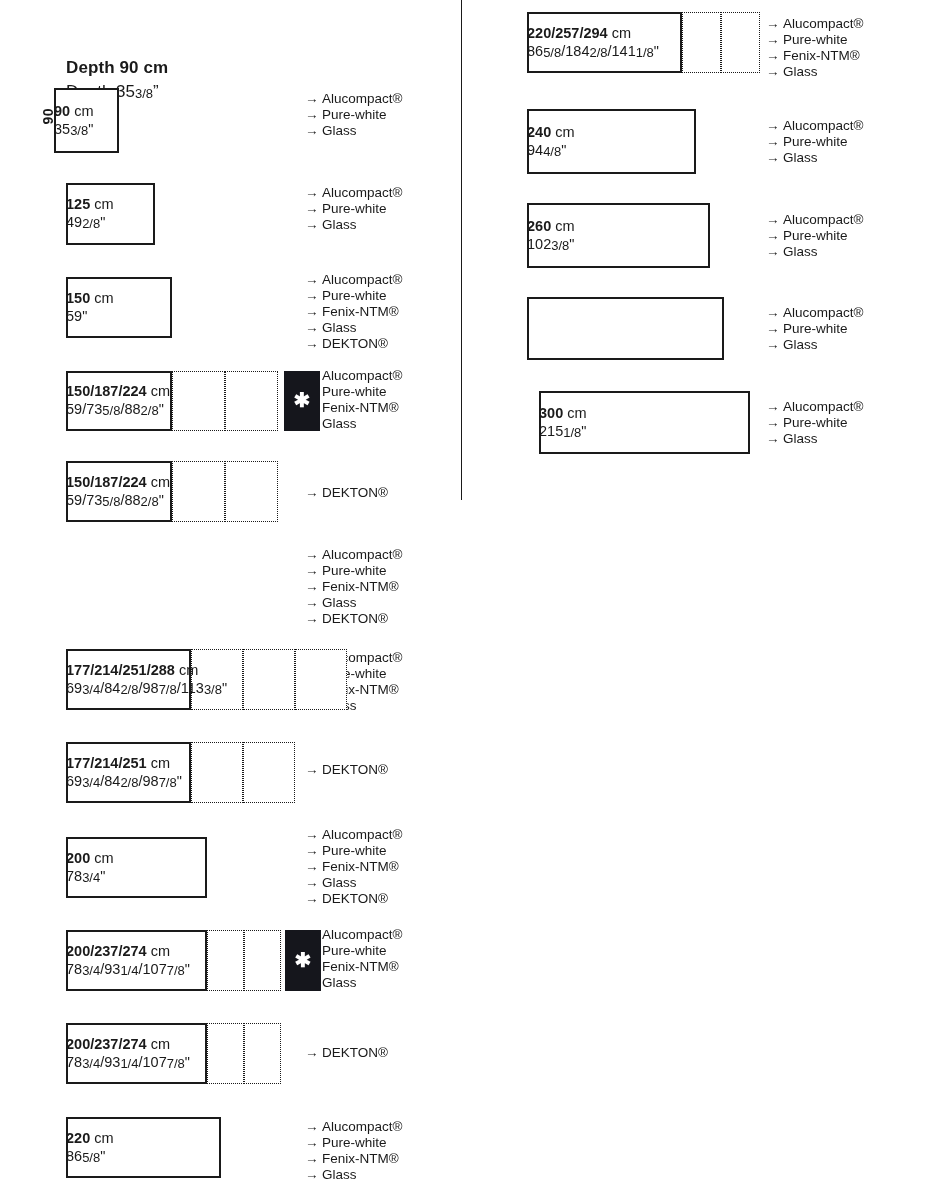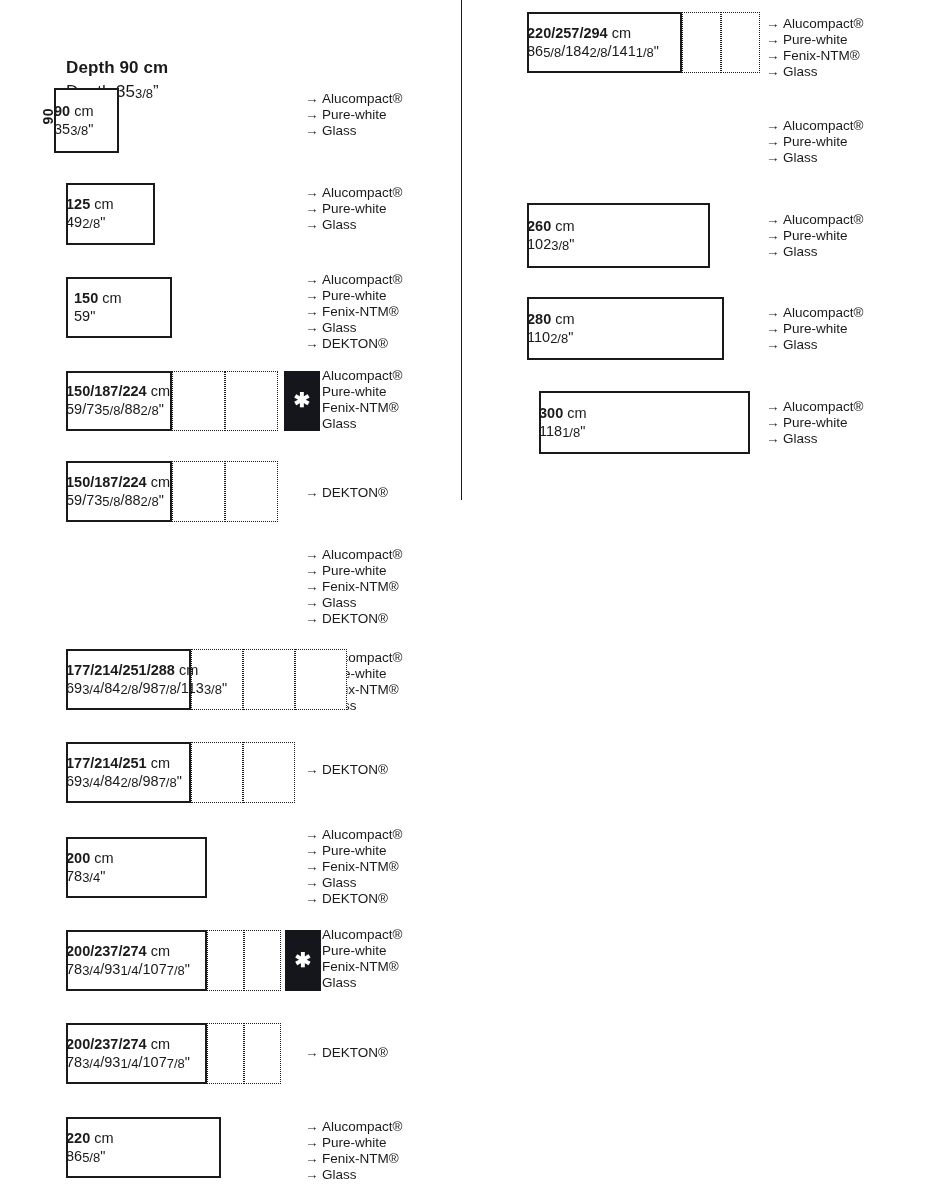--- a/index.html
+++ b/index.html
@@ -200,21 +200,21 @@
       </div>
       <div class="materials" style="left: 305px; top: 2px;">
         <span class="mat"><span class="arrow">→</span><span>Alucompact®</span></span>
         <span class="mat"><span class="arrow">→</span><span>Pure-white</span></span>
         <span class="mat"><span class="arrow">→</span><span>Glass</span></span>
       </div>
     </div>
     <div class="row" style="top: 277px; left: 0px; width: 100%; height: 61px;">
       <div class="diagram" style="left: 66px; width: 400px;">
         <div class="box" style="width: 106px; height: 61px;"></div>
-        <div class="lbl" style="width: 106px; height: 61px; margin-left: 8px;">
+        <div class="lbl" style="width: 106px; height: 61px;">
           <div class="lbl-cm"><span class="num">150</span> <span class="unit">cm</span></div>
           <div class="lbl-in"><span>59</span><span>"</span></div>
         </div>
       </div>
       <div class="materials" style="left: 305px; top: -5px;">
         <span class="mat"><span class="arrow">→</span><span>Alucompact®</span></span>
         <span class="mat"><span class="arrow">→</span><span>Pure-white</span></span>
         <span class="mat"><span class="arrow">→</span><span>Fenix-NTM®</span></span>
         <span class="mat"><span class="arrow">→</span><span>Glass</span></span>
         <span class="mat"><span class="arrow">→</span><span>DEKTON®</span></span>
@@ -373,20 +373,27 @@
         </div>
       </div>
       <div class="materials" style="left: 305px; top: 4px;">
         <span class="mat"><span class="arrow">→</span><span>Alucompact®</span></span>
         <span class="mat"><span class="arrow">→</span><span>Pure-white</span></span>
         <span class="mat"><span class="arrow">→</span><span>Fenix-NTM®</span></span>
         <span class="mat"><span class="arrow">→</span><span>Glass</span></span>
       </div>
     </div>
     <div class="row" style="top: 109px; left: 0px; width: 100%; height: 65px;">
+      <div class="diagram" style="left: 66px; width: 400px;">
+        <div class="box" style="width: 169px; height: 65px;"></div>
+        <div class="lbl" style="width: 169px; height: 65px;">
+          <div class="lbl-cm"><span class="num">240</span> <span class="unit">cm</span></div>
+          <div class="lbl-in"><span>94</span><span class="frac">4/8</span><span>"</span></div>
+        </div>
+      </div>
       <div class="materials" style="left: 305px; top: 9px;">
         <span class="mat"><span class="arrow">→</span><span>Alucompact®</span></span>
         <span class="mat"><span class="arrow">→</span><span>Pure-white</span></span>
         <span class="mat"><span class="arrow">→</span><span>Glass</span></span>
       </div>
     </div>
     <div class="row" style="top: 203px; left: 0px; width: 100%; height: 65px;">
       <div class="diagram" style="left: 66px; width: 400px;">
         <div class="box" style="width: 183px; height: 65px;"></div>
         <div class="lbl" style="width: 183px; height: 65px;">
@@ -396,37 +403,33 @@
       </div>
       <div class="materials" style="left: 305px; top: 9px;">
         <span class="mat"><span class="arrow">→</span><span>Alucompact®</span></span>
         <span class="mat"><span class="arrow">→</span><span>Pure-white</span></span>
         <span class="mat"><span class="arrow">→</span><span>Glass</span></span>
       </div>
     </div>
     <div class="row" style="top: 297px; left: 0px; width: 100%; height: 63px;">
       <div class="diagram" style="left: 66px; width: 400px;">
         <div class="box" style="width: 197px; height: 63px;"></div>
-        <div class="lbl" style="width: 197px; height: 63px;">
-          <div class="lbl-cm"><span class="num">280</span> <span class="unit">cm</span></div>
-          <div class="lbl-in"><span>110</span><span class="frac">2/8</span><span>"</span></div>
-        </div>
       </div>
       <div class="materials" style="left: 305px; top: 8px;">
         <span class="mat"><span class="arrow">→</span><span>Alucompact®</span></span>
         <span class="mat"><span class="arrow">→</span><span>Pure-white</span></span>
         <span class="mat"><span class="arrow">→</span><span>Glass</span></span>
       </div>
     </div>
     <div class="row" style="top: 391px; left: 0px; width: 100%; height: 63px;">
       <div class="diagram" style="left: 78px; width: 400px;">
         <div class="box" style="width: 211px; height: 63px;"></div>
         <div class="lbl" style="width: 211px; height: 63px;">
           <div class="lbl-cm"><span class="num">300</span> <span class="unit">cm</span></div>
-          <div class="lbl-in"><span>118</span><span class="frac">1/8</span><span>"</span></div>
+          <div class="lbl-in"><span>215</span><span class="frac">1/8</span><span>"</span></div>
         </div>
       </div>
       <div class="materials" style="left: 305px; top: 8px;">
         <span class="mat"><span class="arrow">→</span><span>Alucompact®</span></span>
         <span class="mat"><span class="arrow">→</span><span>Pure-white</span></span>
         <span class="mat"><span class="arrow">→</span><span>Glass</span></span>
       </div>
     </div>
   </div>
 

